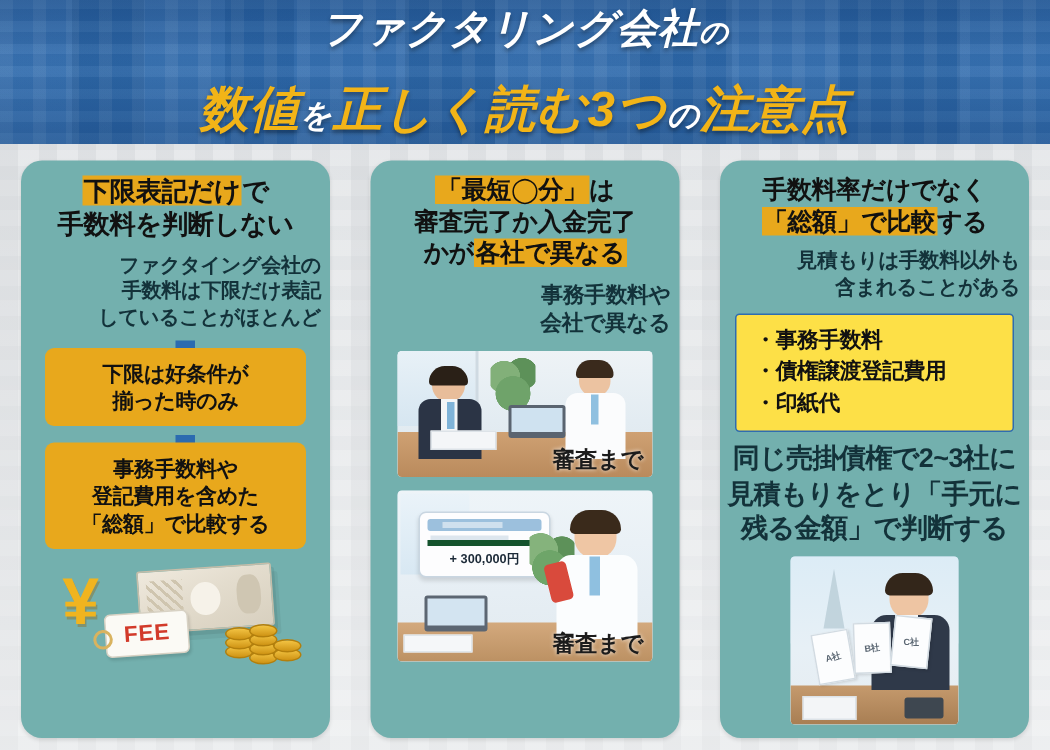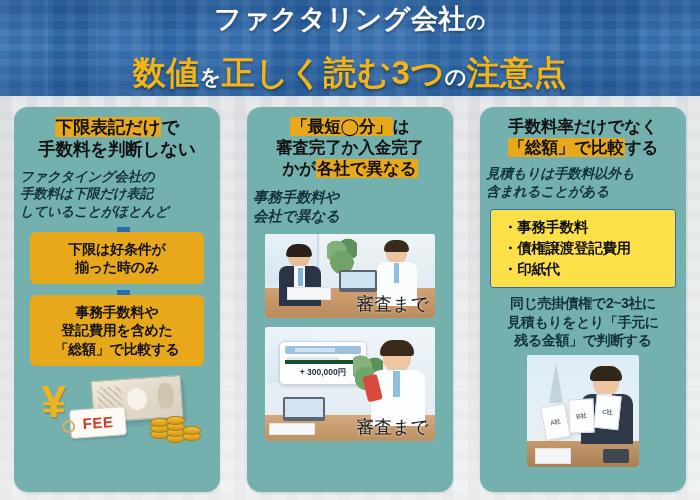--- a/index.html
+++ b/index.html
@@ -22,20 +22,21 @@
   .bg-city::after{
     content:"";position:absolute;left:0;right:0;top:95px;bottom:0;
     background:
       linear-gradient(180deg, rgba(255,255,255,.25), rgba(255,255,255,.55));
   }
 
   
   .header{
     position:absolute;left:0;top:0;width:700px;height:96px;overflow:hidden;
     background:linear-gradient(180deg,#2a63a6 0%,#2f6cb0 50%,#2a63a6 100%);
+    font-style:italic;
   }
   .header .hbldg{
     position:absolute;inset:0;
     background:
       repeating-linear-gradient(90deg, rgba(255,255,255,.075) 0 9px, rgba(255,255,255,0) 9px 22px),
       repeating-linear-gradient(0deg, rgba(255,255,255,.06) 0 7px, rgba(0,0,0,.03) 7px 15px);
   }
   .header .hbldg2{
     position:absolute;left:0;top:0;width:700px;height:96px;
     background:
@@ -76,22 +77,22 @@
 
   .ptitle{
     margin:9px 5px 0;text-align:center;color:#111;
     font-size:17.5px;font-weight:700;line-height:1.28;letter-spacing:-.2px;
   }
   .ptitle .hl{background:#e8a81c;padding:0 1px;box-decoration-break:clone;-webkit-box-decoration-break:clone;}
   .p2 .ptitle{font-size:16.6px;}
   .p3 .ptitle{font-size:16.6px;}
 
   .psub{
-    margin:7px 6px 0;text-align:left;color:#13323a;
-    font-size:13.4px;font-weight:700;line-height:1.32;letter-spacing:-.2px;font-style:italic;
+    margin:7px 6px 0;text-align:right;color:#13323a;
+    font-size:13.4px;font-weight:700;line-height:1.32;letter-spacing:-.2px;
   }
   .p2 .psub{font-size:14.5px;margin-top:8px;}
   .p3 .psub{font-size:13.6px;}
 
   
   .arrow{width:0;height:0;margin:6px auto 5px;}
   .arrow .stem{width:13px;height:9px;background:#2b6bb0;margin:0 auto;}
   .arrow .head{
     width:0;height:0;margin:0 auto;
     border-left:11px solid transparent;border-right:11px solid transparent;
@@ -128,21 +129,21 @@
   .tag span{
     display:block;text-align:center;line-height:27px;color:#d23a2a;
     font-size:15px;font-weight:700;letter-spacing:.5px;
   }
   .tag::before{content:"";position:absolute;left:-9px;top:9px;width:9px;height:9px;border:2px solid #d9b35f;border-radius:50%;background:transparent;}
 
   
   .photo{border-radius:3px;overflow:hidden;position:relative;background:#d9e6ef;}
   .ph-cap{
     position:absolute;right:6px;bottom:2px;color:#1c1c1c;
-    font-size:18px;font-weight:400;letter-spacing:0;text-shadow:0 0 3px rgba(255,255,255,.85);
+    font-size:15px;font-weight:700;letter-spacing:0;text-shadow:0 0 3px rgba(255,255,255,.85);
   }
   .ph1{width:170px;height:84px;margin:8px auto 0;}
   .ph2{width:170px;height:114px;margin:9px auto 0;}
   .ph3{width:112px;height:112px;margin:6px auto 0;}
 
   
   .ph1 .room{position:absolute;inset:0;background:linear-gradient(180deg,#eef3f6 0%,#e3ecf2 55%,#dfe7ec 100%);}
   .ph1 .win{position:absolute;left:0;top:0;width:52px;height:50px;background:linear-gradient(180deg,#e8f1f7,#d6e6f1);border-right:2px solid #cfdae2;}
   .ph1 .plant{position:absolute;left:62px;top:2px;width:30px;height:44px;background:radial-gradient(circle at 50% 60%, #6fa36a 0 38%, transparent 39%),radial-gradient(circle at 30% 35%, #82b079 0 30%, transparent 31%),radial-gradient(circle at 70% 30%, #5d9159 0 28%, transparent 29%);}
   .ph1 .desk{position:absolute;left:0;right:0;bottom:0;height:30px;background:linear-gradient(180deg,#cfa173,#b98a5c);}
@@ -212,21 +213,21 @@
     margin:8px 10px 0;background:#fde047;border:1.5px solid #2f6cb0;border-radius:3px;
     padding:7px 6px 7px 12px;
   }
   .listbox li{
     list-style:none;color:#111;font-size:14.5px;font-weight:700;
     line-height:1.45;letter-spacing:-.3px;
   }
   .listbox ul{margin:0;padding:0;}
   .p3 .psub2{
     margin:6px 4px 0;text-align:center;color:#13323a;
-    font-size:14px;font-weight:700;line-height:1.3;letter-spacing:-.4px;
+    font-size:18px;font-weight:700;line-height:1.3;letter-spacing:-.4px;
   }
 </style>
 </head>
 <body>
 
 <div class="canvas">
 
   <div class="bg-city"></div>
 
   <div class="header">

